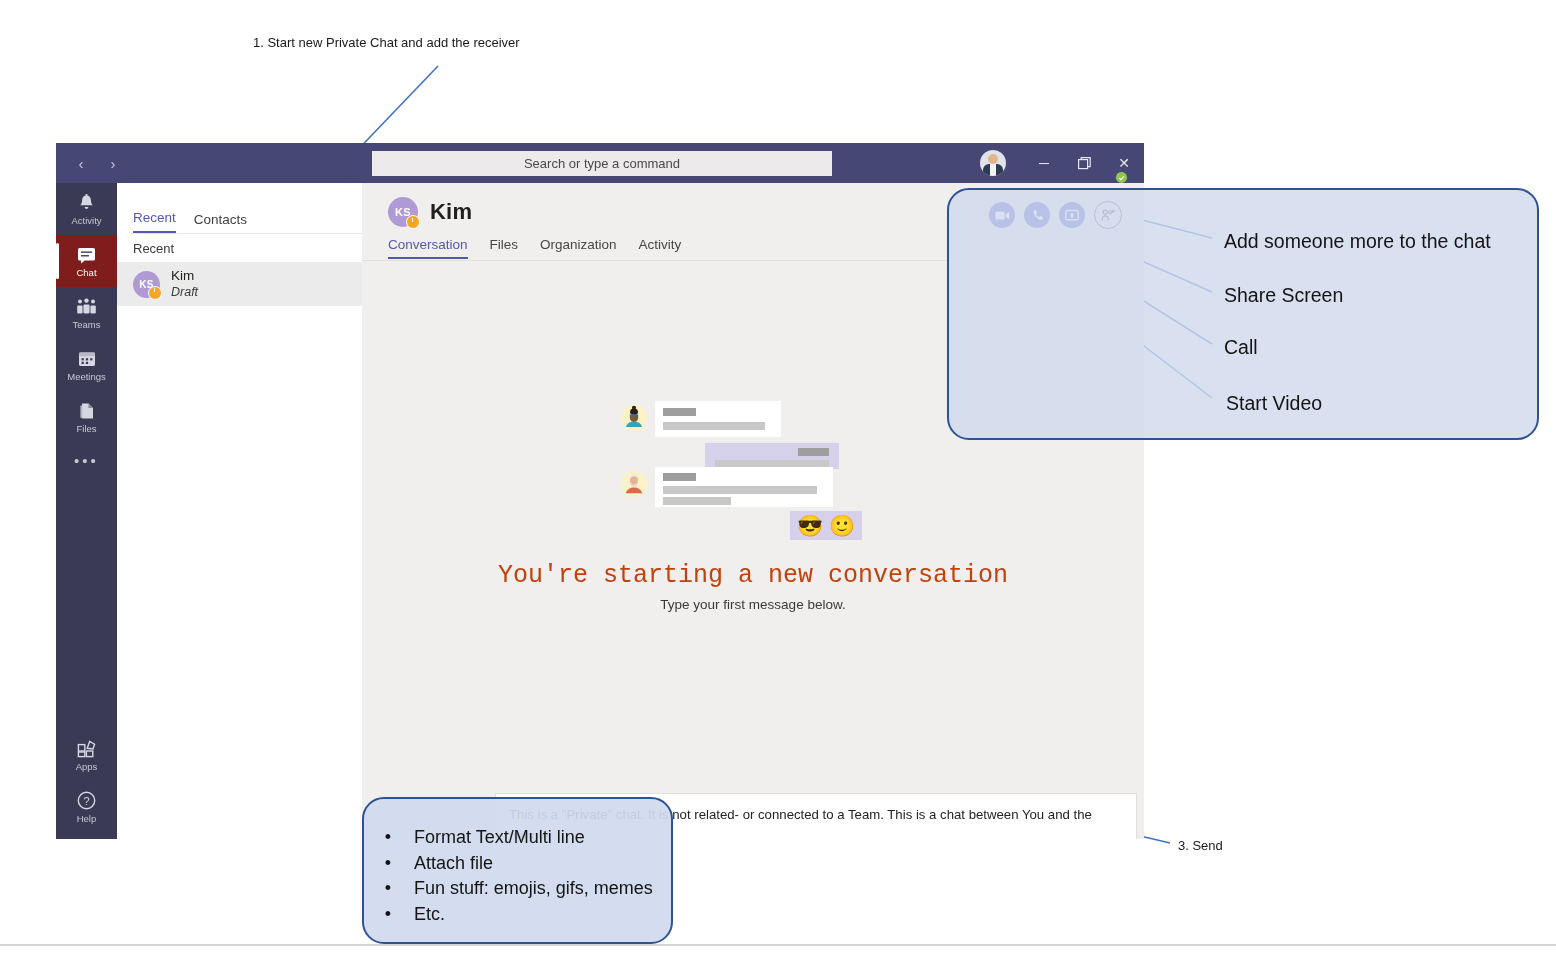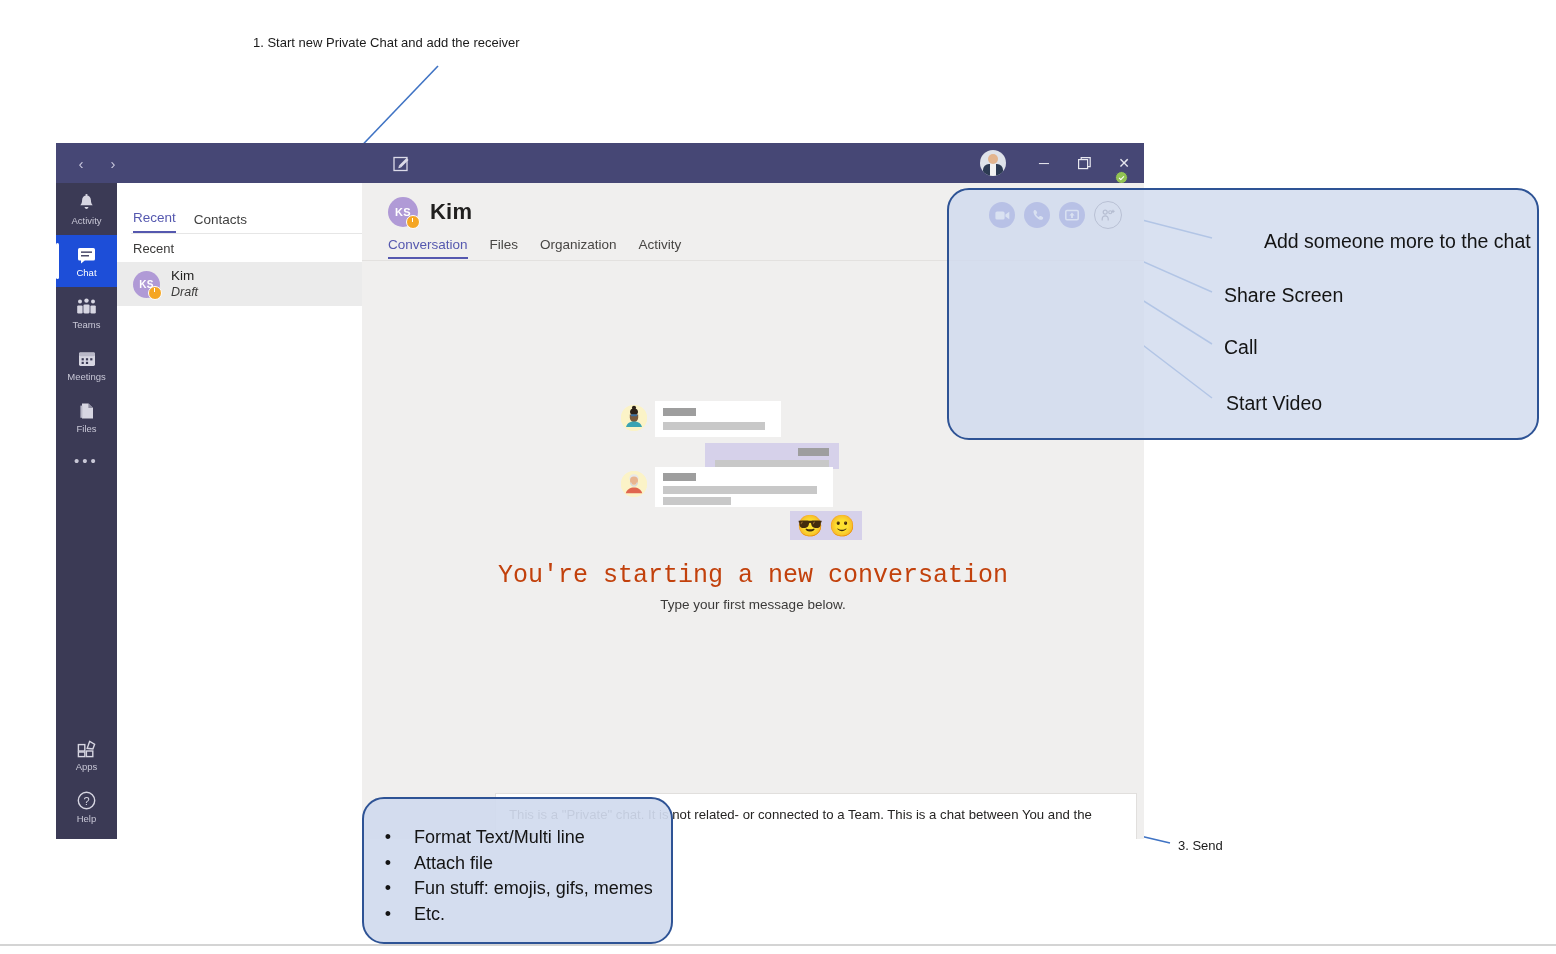--- a/index.html
+++ b/index.html
@@ -44,21 +44,21 @@
   .presence{position:absolute;right:16px;bottom:-1px;width:11px;height:11px;border-radius:50%;background:#92c353;
     border:1.5px solid #464775;display:flex;align-items:center;justify-content:center;}
   .presence:after{content:"";width:4px;height:2px;border-left:1.4px solid #fff;border-bottom:1.4px solid #fff;
     transform:rotate(-45deg);margin-bottom:1px;}
   .wbtn{width:40px;height:40px;display:flex;align-items:center;justify-content:center;color:#e7e7ef;font-size:14px;}
 
   
   .rail{position:absolute;left:0;top:40px;width:61px;height:656px;background:#3b3a55;}
   .rail-item{position:relative;width:61px;height:52px;display:flex;flex-direction:column;align-items:center;
     justify-content:center;color:#c8c7d6;font-size:9.5px;gap:3px;}
-  .rail-item.active{background:#1d4ed8;color:#ffffff;}
+  .rail-item.active{background:#7f1d1d;color:#ffffff;}
   .rail-item.active:before{content:"";position:absolute;left:0;top:8px;width:3px;height:36px;background:#ffffff;border-radius:2px;}
   .rail-ico{height:19px;display:flex;align-items:flex-end;}
   .rail-dots{width:61px;height:34px;display:flex;align-items:center;justify-content:center;color:#c8c7d6;
     letter-spacing:3px;font-size:15px;}
   .rail-bottom{position:absolute;left:0;bottom:6px;width:61px;}
 
   
   .list{position:absolute;left:61px;top:40px;width:270px;height:656px;background:#ffffff;}
   .list-tabs{display:flex;align-items:flex-end;gap:18px;padding:16px 0 0 16px;height:34px;}
   .list-tab{font-size:13.5px;color:#404040;padding-bottom:6px;}
@@ -155,20 +155,21 @@
       </div>
 
       <div class="compose-new">
         <svg width="20" height="20" viewBox="0 0 20 20">
           <rect x="2" y="3.5" width="13" height="13" fill="none" stroke="#dcdbe8" stroke-width="1.3"></rect>
           <path d="M9 13.5 L16.5 6 L14.5 4 L7 11.5 Z" fill="#dcdbe8"></path>
           <path d="M7 11.5 L6.3 14.2 L9 13.5 Z" fill="#dcdbe8"></path>
         </svg>
       </div>
 
+      <div class="searchbox" title="Search or type a command">Search or type a command</div>
 
       <div class="winctl">
         <div class="avatar-top">
           <div class="body"></div>
             <div class="shirt"></div>
             <div class="head"></div>
         </div>
         <div class="presence"></div>
         <div class="wbtn">─</div>
         <div class="wbtn">
@@ -392,21 +393,21 @@
         <div class="compose-text">
           <span>This is a "Private" chat. It is not related- or connected to a Team. This is a chat between You and the people</span><br>
           
         </div>
       </div>
 
     </div>
   </div>
 
   <div class="callout" id="callout-right">
-    <div class="label-r" style="left:275px;top:40px;margin-left:40px;">Add someone more to the chat</div>
+    <div class="label-r" style="left:275px;top:40px;">Add someone more to the chat</div>
     <div class="label-r" style="left:275px;top:94px;">Share Screen</div>
     <div class="label-r" style="left:275px;top:146px;">Call</div>
     <div class="label-r" style="left:277px;top:202px;">Start Video</div>
   </div>
 
   <div class="callout" id="callout-bottom">
     <div class="bullets">
       <div class="b">
           <span class="dot">•</span>
           <span>Format Text/Multi line</span>

